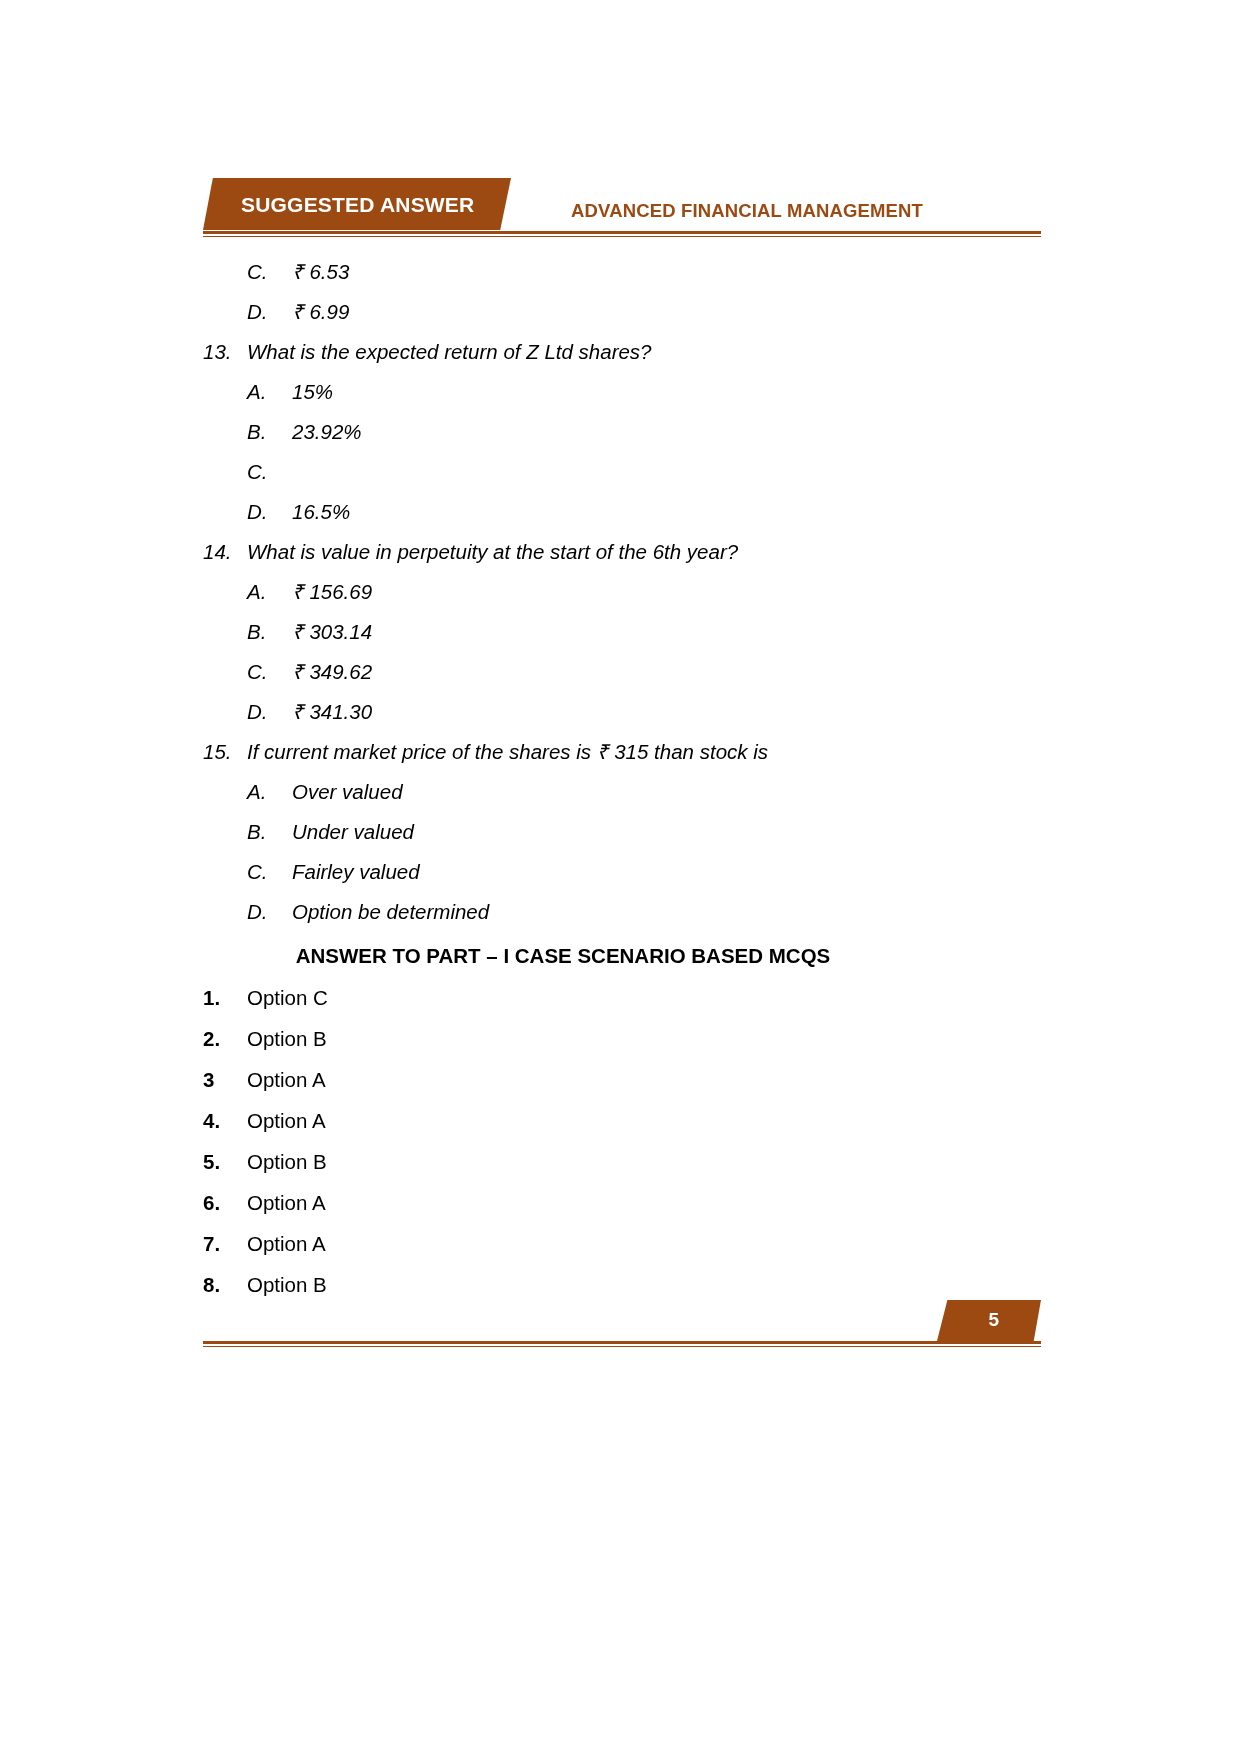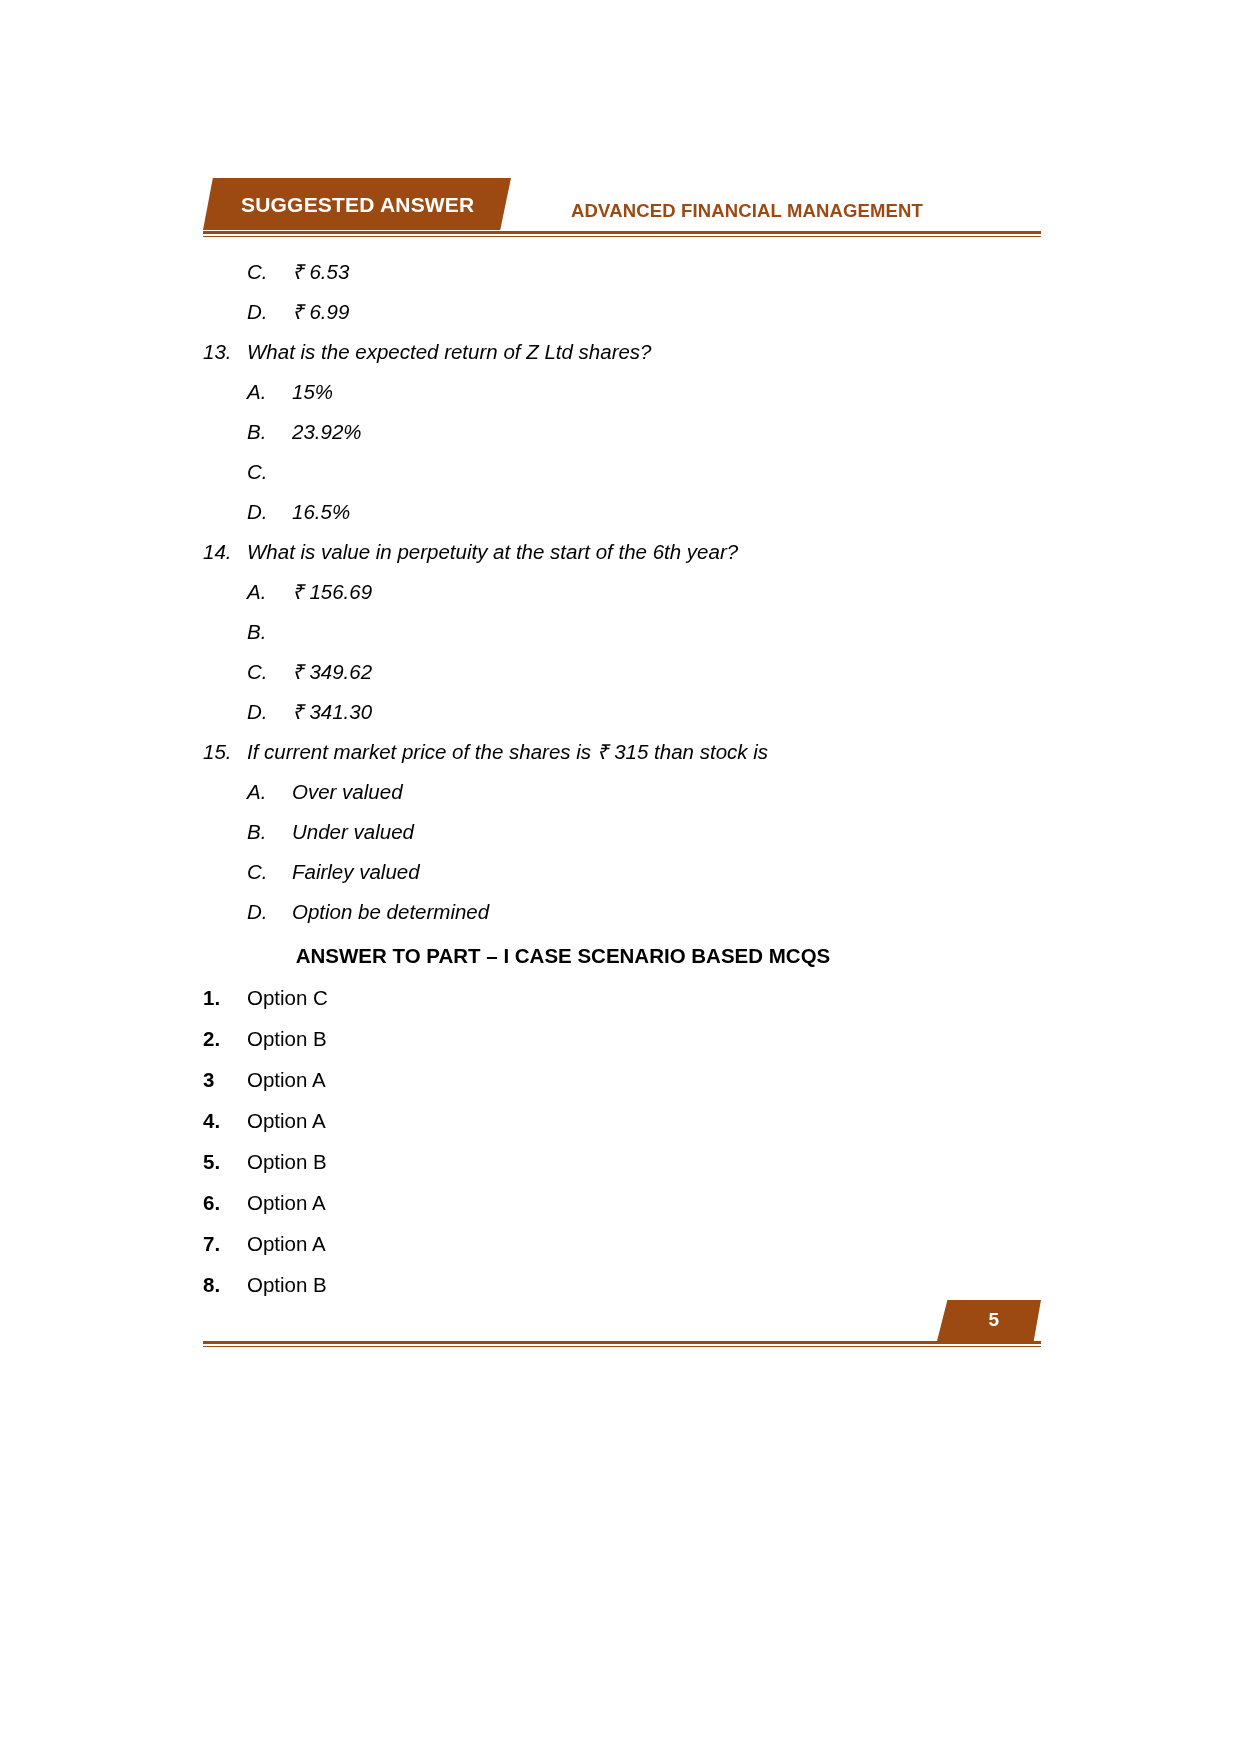--- a/index.html
+++ b/index.html
@@ -238,20 +238,21 @@
     <div class="q-row">
       <span class="q-num">14.</span>
       <span class="q-text">What is value in perpetuity at the start of the 6th year?</span>
     </div>
     <div class="opt-row">
       <span class="opt-letter">A.</span>
       <span class="opt-text">₹ 156.69</span>
     </div>
     <div class="opt-row">
       <span class="opt-letter">B.</span>
+      <span class="opt-text">₹ 303.14</span>
     </div>
     <div class="opt-row">
       <span class="opt-letter">C.</span>
       <span class="opt-text">₹ 349.62</span>
     </div>
     <div class="opt-row">
       <span class="opt-letter">D.</span>
       <span class="opt-text">₹ 341.30</span>
     </div>
 

